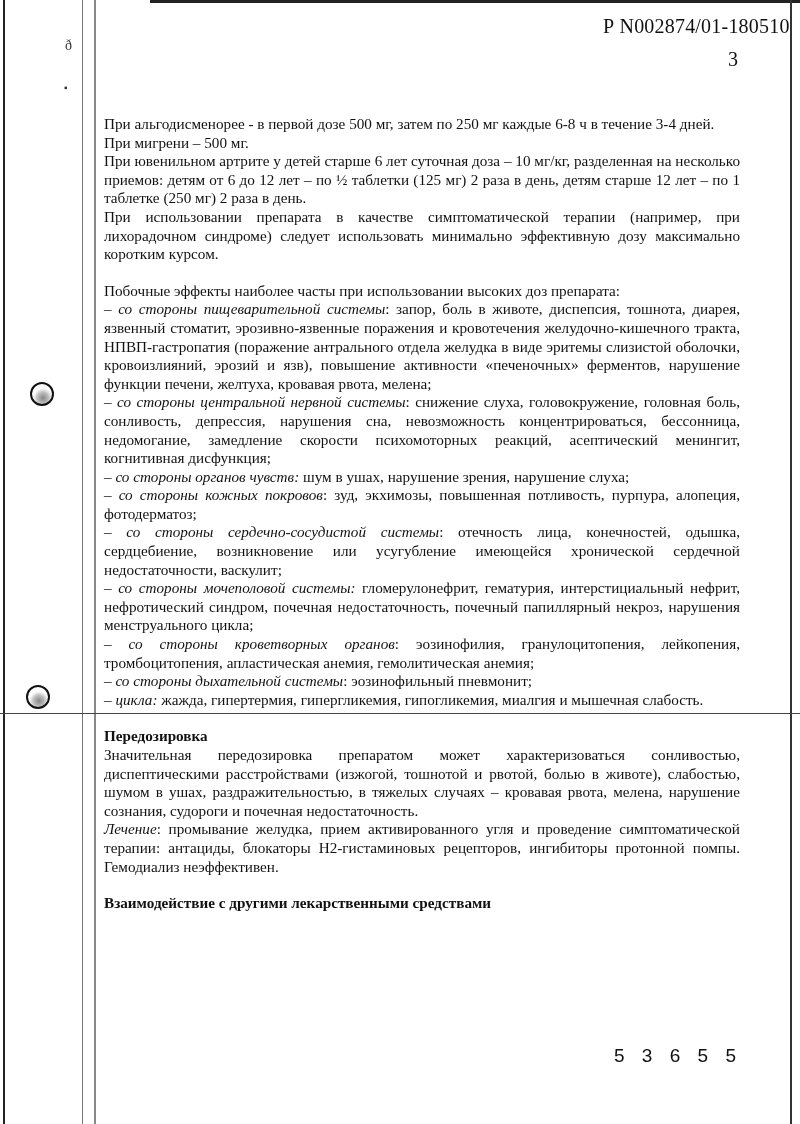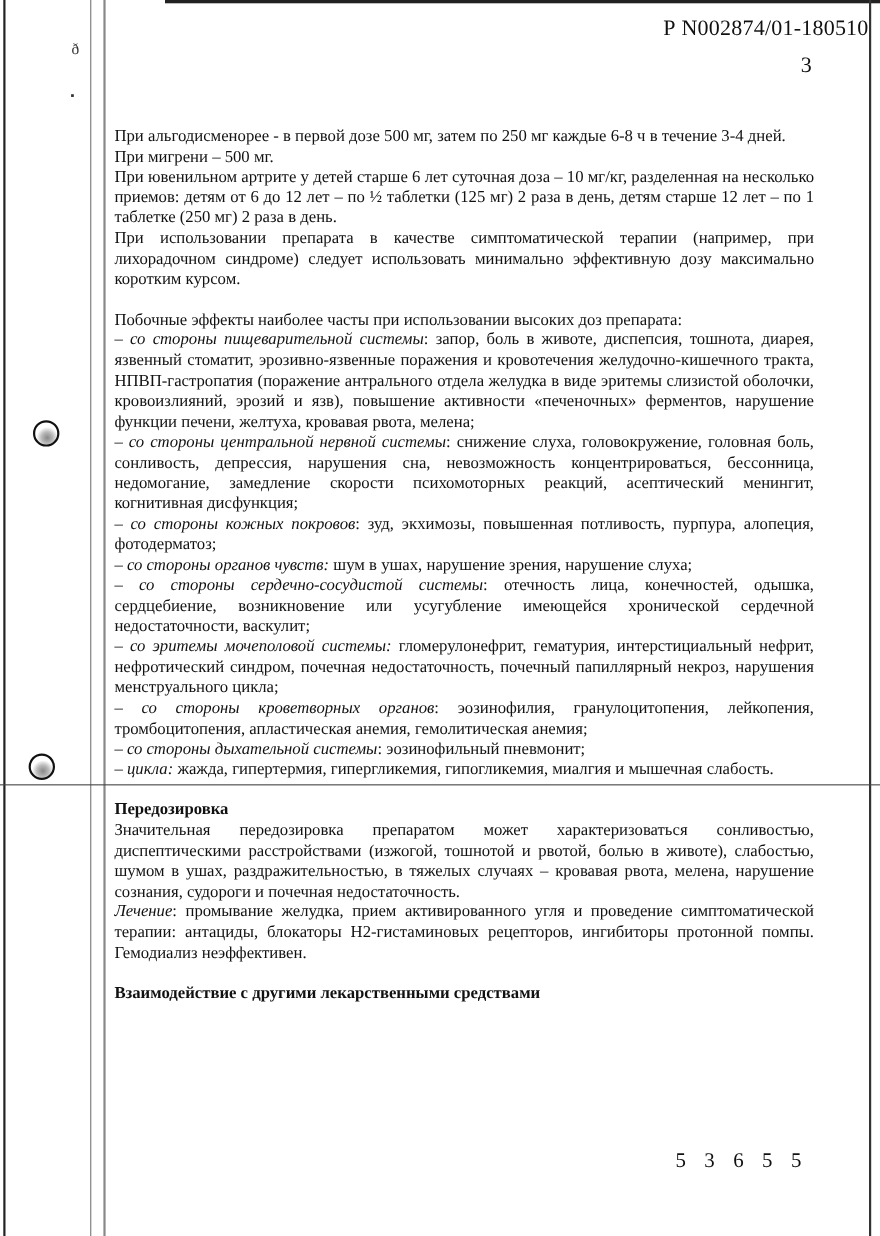--- a/index.html
+++ b/index.html
@@ -26,21 +26,21 @@
   .regnum { position: absolute; left: 575px; top: 15px; font-size: 20px; letter-spacing: 0.2px; margin-left: 28px; }
   .pagenum { position: absolute; left: 728px; top: 48px; font-size: 20px; }
 
   .content { position: absolute; left: 104px; top: 103px; width: 636px;
     font-size: 15.2px; line-height: 18.6px; margin-top: 12px; }
   .content p { margin: 0; text-align: justify; }
   .content .just { text-align: justify; text-align-last: justify; }
   .heading { font-weight: bold; margin: 0; }
   .gap { height: 18px; }
   em { font-style: italic; }
-  .stamp { position: absolute; left: 614px; top: 1045px; font-family: Liberation Serif, serif;
+  .stamp { position: absolute; left: 614px; top: 1045px; font-family: Liberation Sans, sans-serif;
     font-size: 19px; letter-spacing: 6px; }
 </style>
 </head>
 <body>
 
 <div class="top-edge"></div>
 <div class="vline l1"></div>
 <div class="vline l2"></div>
 <div class="vline l3"></div>
 <div class="vline r1"></div>
@@ -61,24 +61,24 @@
     <p>При ювенильном артрите у детей старше 6 лет суточная доза – 10 мг/кг, разделенная на несколько приемов: детям от 6 до 12 лет – по ½ таблетки (125 мг) 2 раза в день, детям старше 12 лет – по 1 таблетке (250 мг) 2 раза в день.</p>
     <p>При использовании препарата в качестве симптоматической терапии (например, при лихорадочном синдроме) следует использовать минимально эффективную дозу максимально коротким курсом.</p>
   </section>
 
   <div class="gap"></div>
 
   <section>
     <p>Побочные эффекты наиболее часты при использовании высоких доз препарата:</p>
     <p><em>– со стороны пищеварительной системы</em><span>: запор, боль в животе, диспепсия, тошнота, диарея, язвенный стоматит, эрозивно-язвенные поражения и кровотечения желудочно-кишечного тракта, НПВП-гастропатия (поражение антрального отдела желудка в виде эритемы слизистой оболочки, кровоизлияний, эрозий и язв), повышение активности «печеночных» ферментов, нарушение функции печени, желтуха, кровавая рвота, мелена;</span></p>
     <p><em>– со стороны центральной нервной системы</em><span>: снижение слуха, головокружение, головная боль, сонливость, депрессия, нарушения сна, невозможность концентрироваться, бессонница, недомогание, замедление скорости психомоторных реакций, асептический менингит, когнитивная дисфункция;</span></p>
+    <p><em>– со стороны органов чувств:</em><span> шум в ушах, нарушение зрения, нарушение слуха;</span></p>
     <p><em>– со стороны кожных покровов</em><span>: зуд, экхимозы, повышенная потливость, пурпура, алопеция, фотодерматоз;</span></p>
-    <p><em>– со стороны органов чувств:</em><span> шум в ушах, нарушение зрения, нарушение слуха;</span></p>
     <p><em>– со стороны сердечно-сосудистой системы</em><span>: отечность лица, конечностей, одышка, сердцебиение, возникновение или усугубление имеющейся хронической сердечной недостаточности, васкулит;</span></p>
-    <p><em>– со эритемы мочеполовой системы:</em><span> гломерулонефрит, гематурия, интерстициальный нефрит, нефротический синдром, почечная недостаточность, почечный папиллярный некроз, нарушения менструального цикла;</span></p>
+    <p><em>– со стороны мочеполовой системы:</em><span> гломерулонефрит, гематурия, интерстициальный нефрит, нефротический синдром, почечная недостаточность, почечный папиллярный некроз, нарушения менструального цикла;</span></p>
     <p><em>– со стороны кроветворных органов</em><span>: эозинофилия, гранулоцитопения, лейкопения, тромбоцитопения, апластическая анемия, гемолитическая анемия;</span></p>
     <p><em>– со стороны дыхательной системы</em><span>: эозинофильный пневмонит;</span></p>
     <p><em>– цикла:</em><span> жажда, гипертермия, гипергликемия, гипогликемия, миалгия и мышечная слабость.</span></p>
   </section>
 
   <div class="gap"></div>
 
   <section>
     <p class="heading">Передозировка</p>
     <p>Значительная передозировка препаратом может характеризоваться сонливостью, диспептическими расстройствами (изжогой, тошнотой и рвотой, болью в животе), слабостью, шумом в ушах, раздражительностью, в тяжелых случаях – кровавая рвота, мелена, нарушение сознания, судороги и почечная недостаточность.</p>

